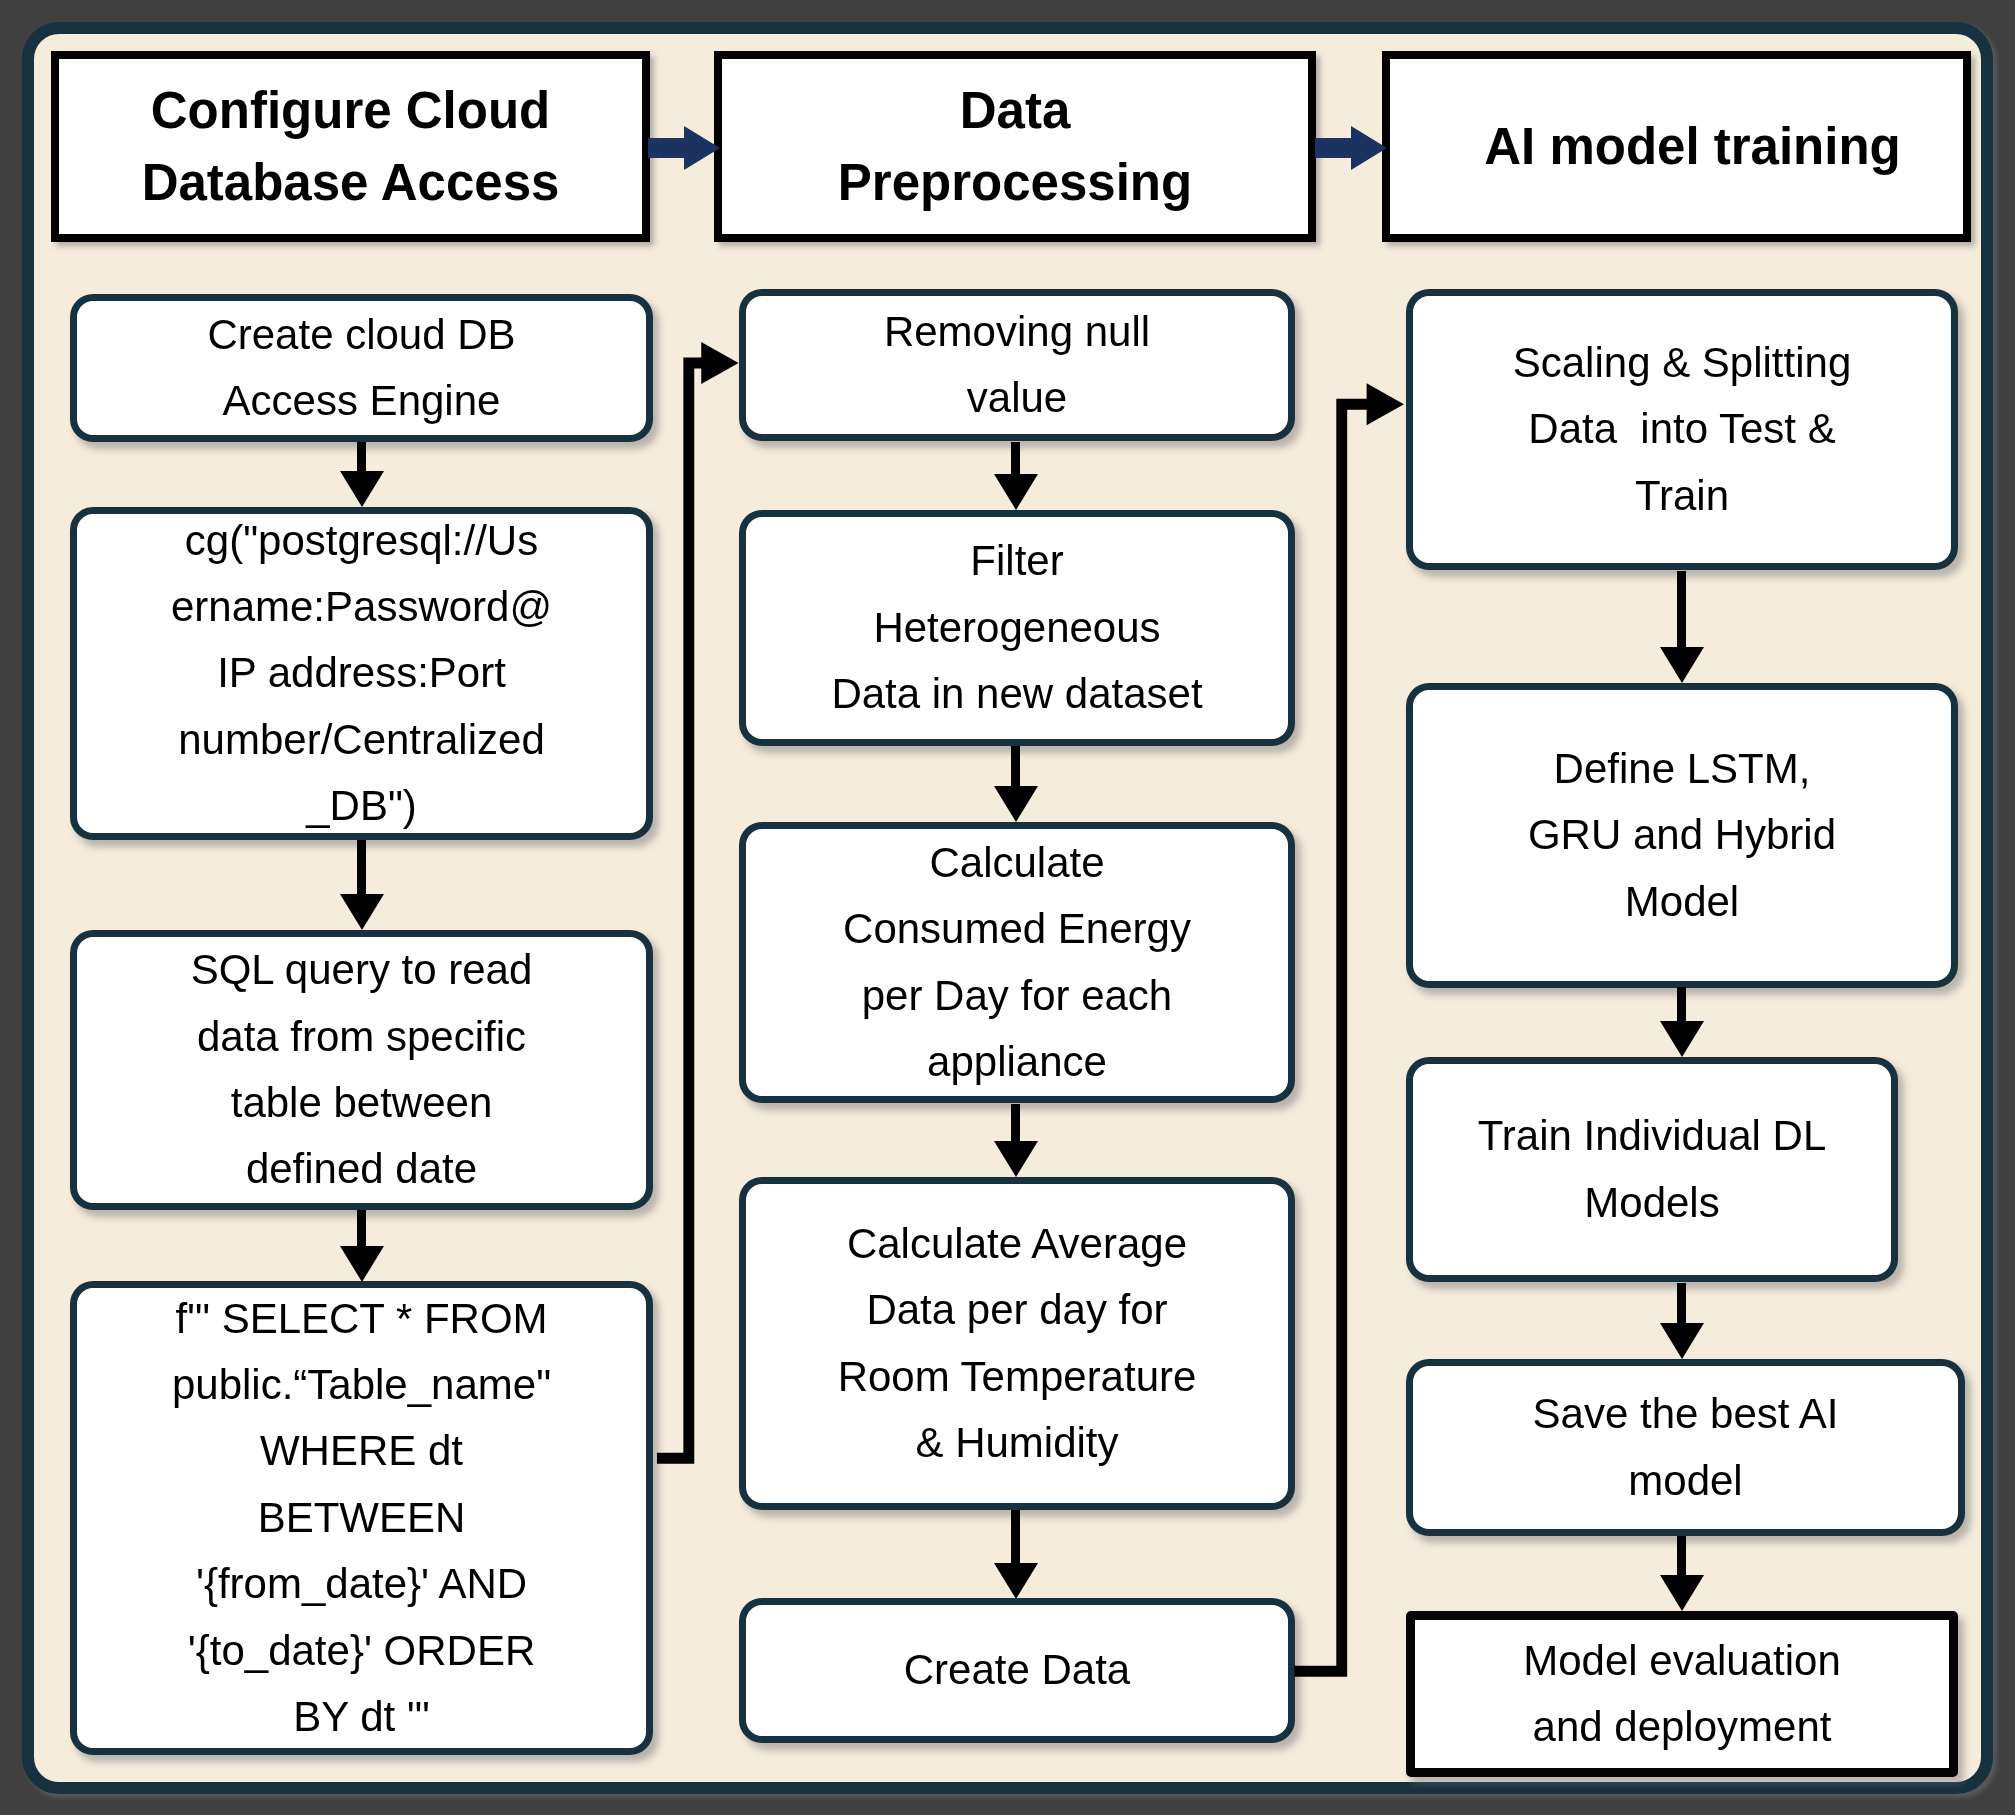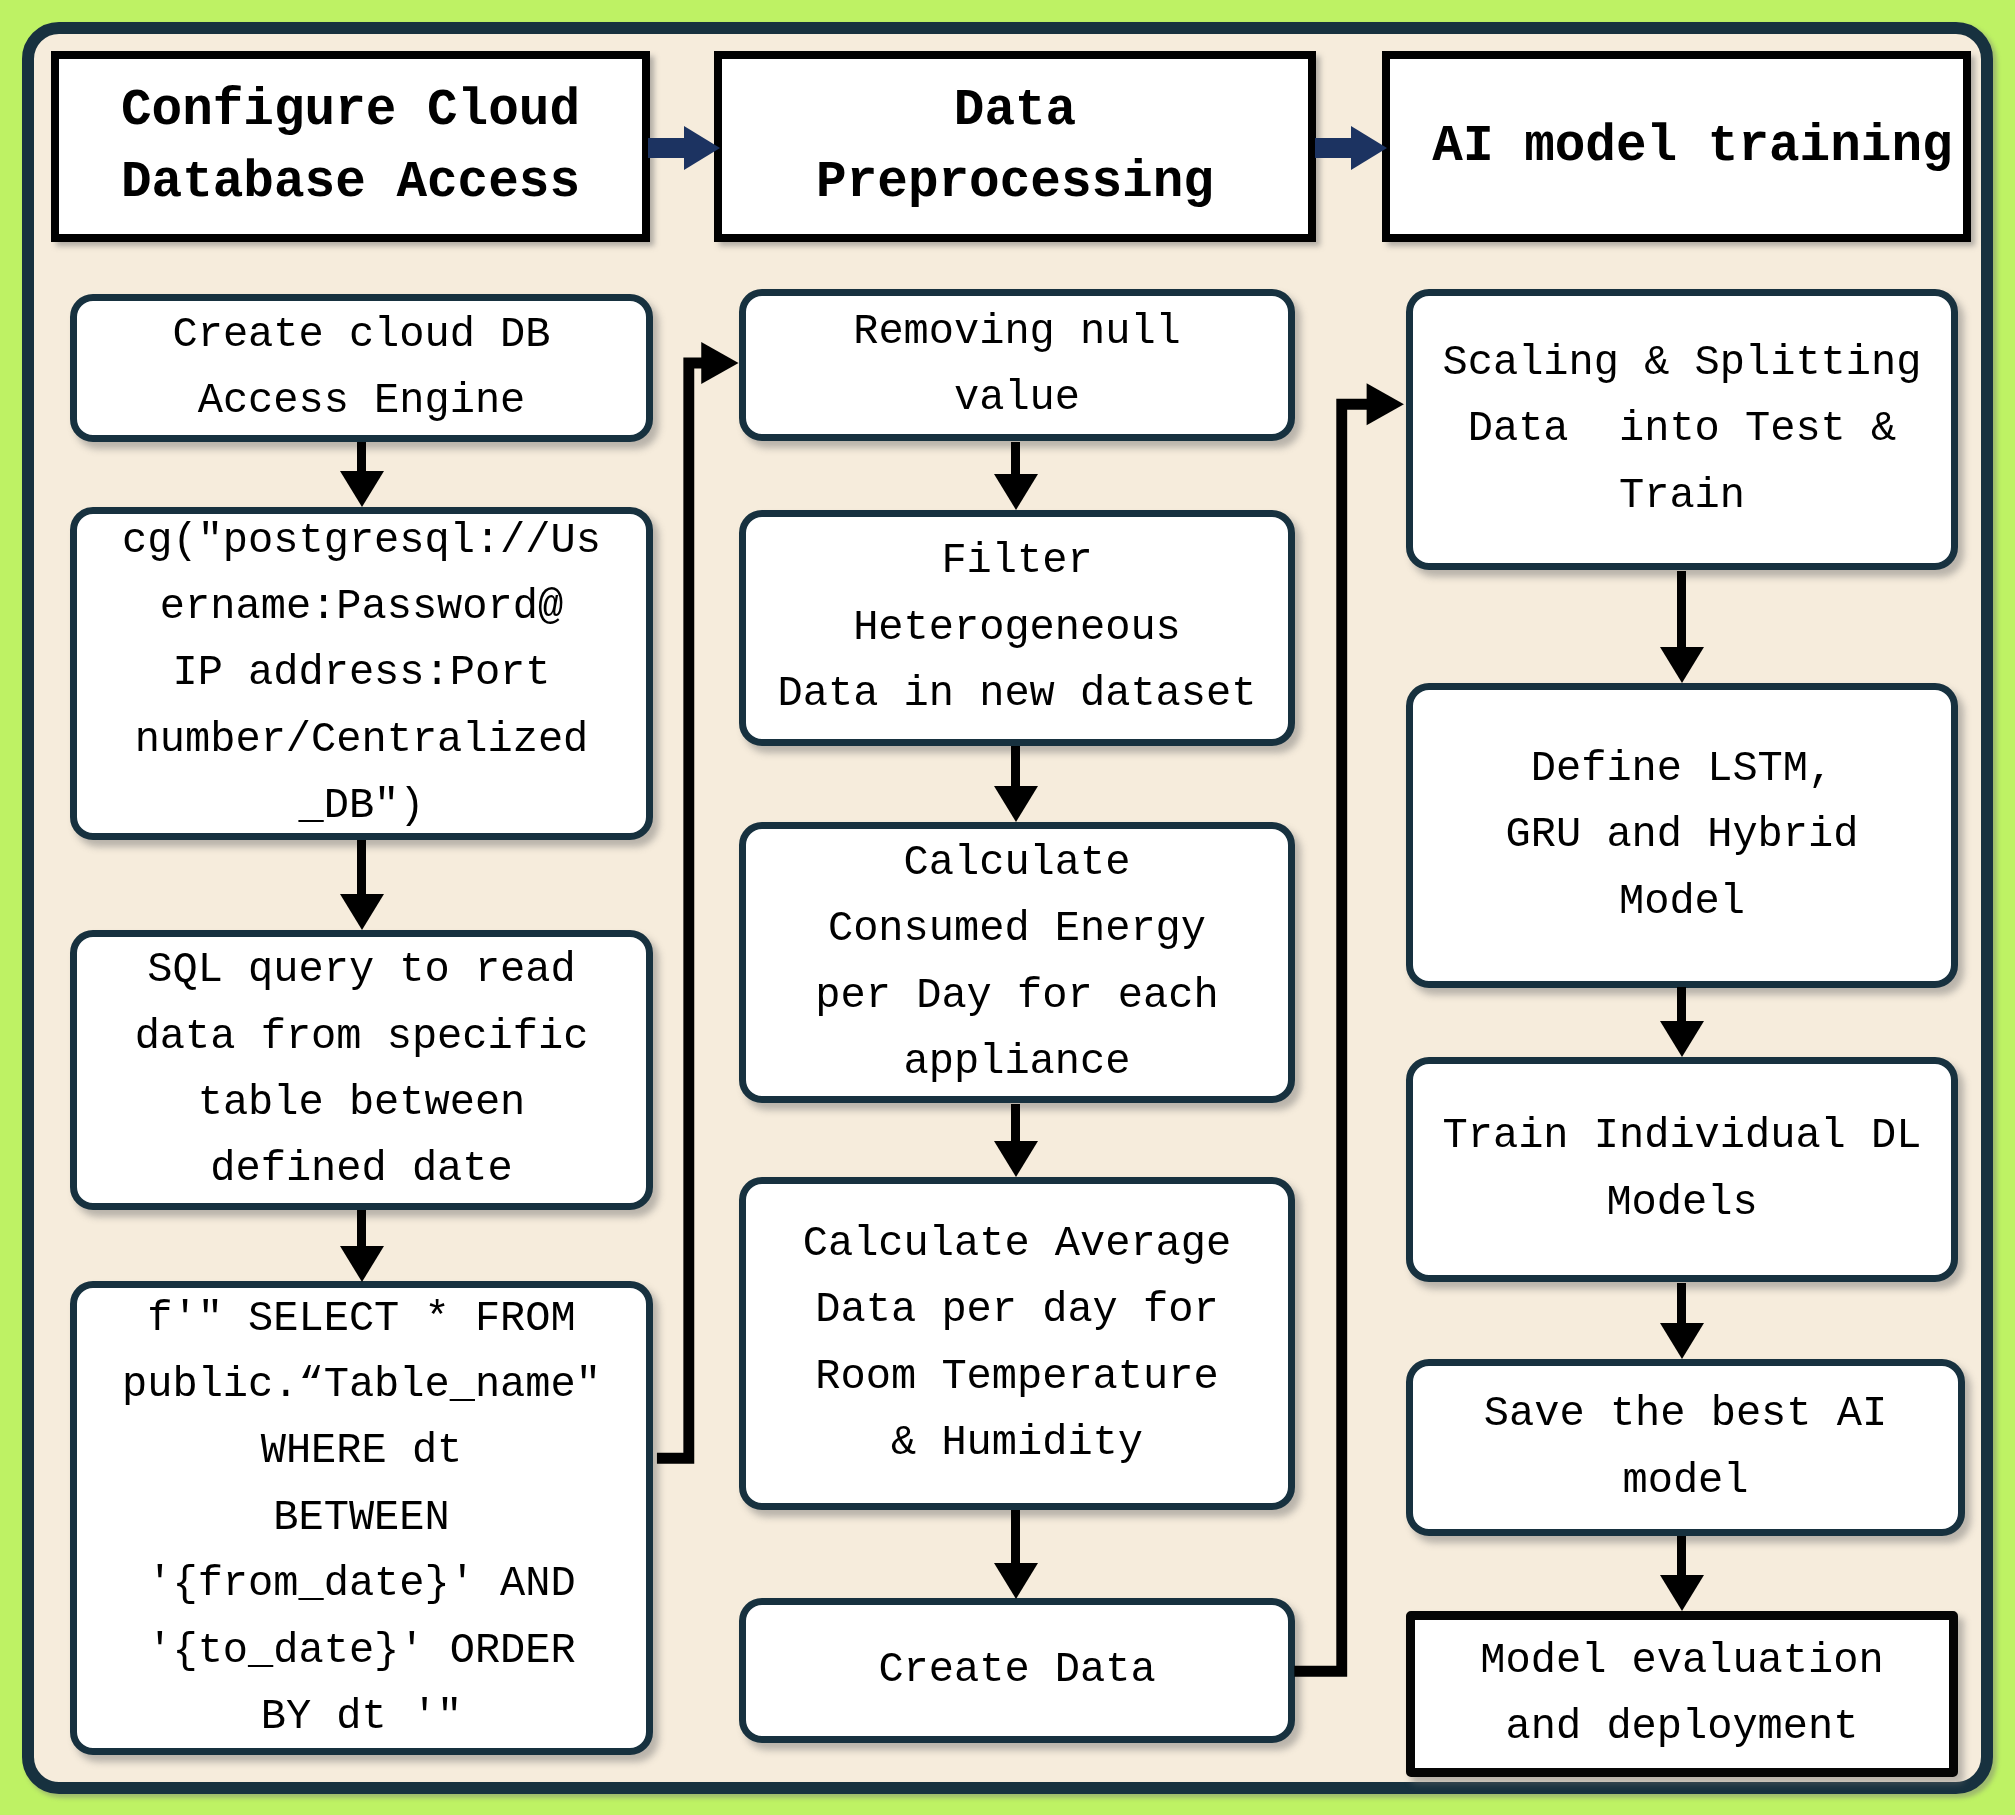--- a/index.html
+++ b/index.html
@@ -1,20 +1,20 @@
 <!DOCTYPE html>
 <html style="font-size:12.4px"><head>
 <meta charset="utf-8">
 <style>
   html,body { margin:0; padding:0; background:#ffffff; }
   .canvas {
     position:relative;
     width:2015px; height:1815px;
-    background:#bef264;
-    font-family:Liberation Mono, monospace;
+    background:#404040;
+    font-family:Liberation Sans, sans-serif;
     color:#000;
     overflow:hidden;
   }
   .frame {
     position:absolute; left:22px; top:22px;
     width:1971px; height:1772px;
     background:#f6ecdc;
     border:12.4px solid #17313f;
     border-radius:37px;
     box-sizing:border-box;
@@ -170,21 +170,21 @@
   <div class="box" style="left:1406px; top:683px; width:552px; height:305px;">
     <span class="txt">Define LSTM,
 GRU and Hybrid
 Model</span>
   </div>
   <div class="box" style="left:1406px; top:289px; width:552px; height:281px;">
     <span class="txt">Scaling &amp; Splitting
 Data  into Test &amp;
 Train</span>
   </div>
-  <div class="box" style="left:1406px; top:1057px; width:552px; height:225px;">
+  <div class="box" style="left:1406px; top:1057px; width:492px; height:225px;">
     <span class="txt">Train Individual DL
 Models</span>
   </div>
   <div class="box" style="left:1406px; top:1359px; width:559px; height:177px;">
     <span class="txt">Save the best AI
 model</span>
   </div>
   <div class="box black" style="left:1406px; top:1611px; width:552px; height:166px;">
     <span class="txt">Model evaluation
 and deployment</span>

